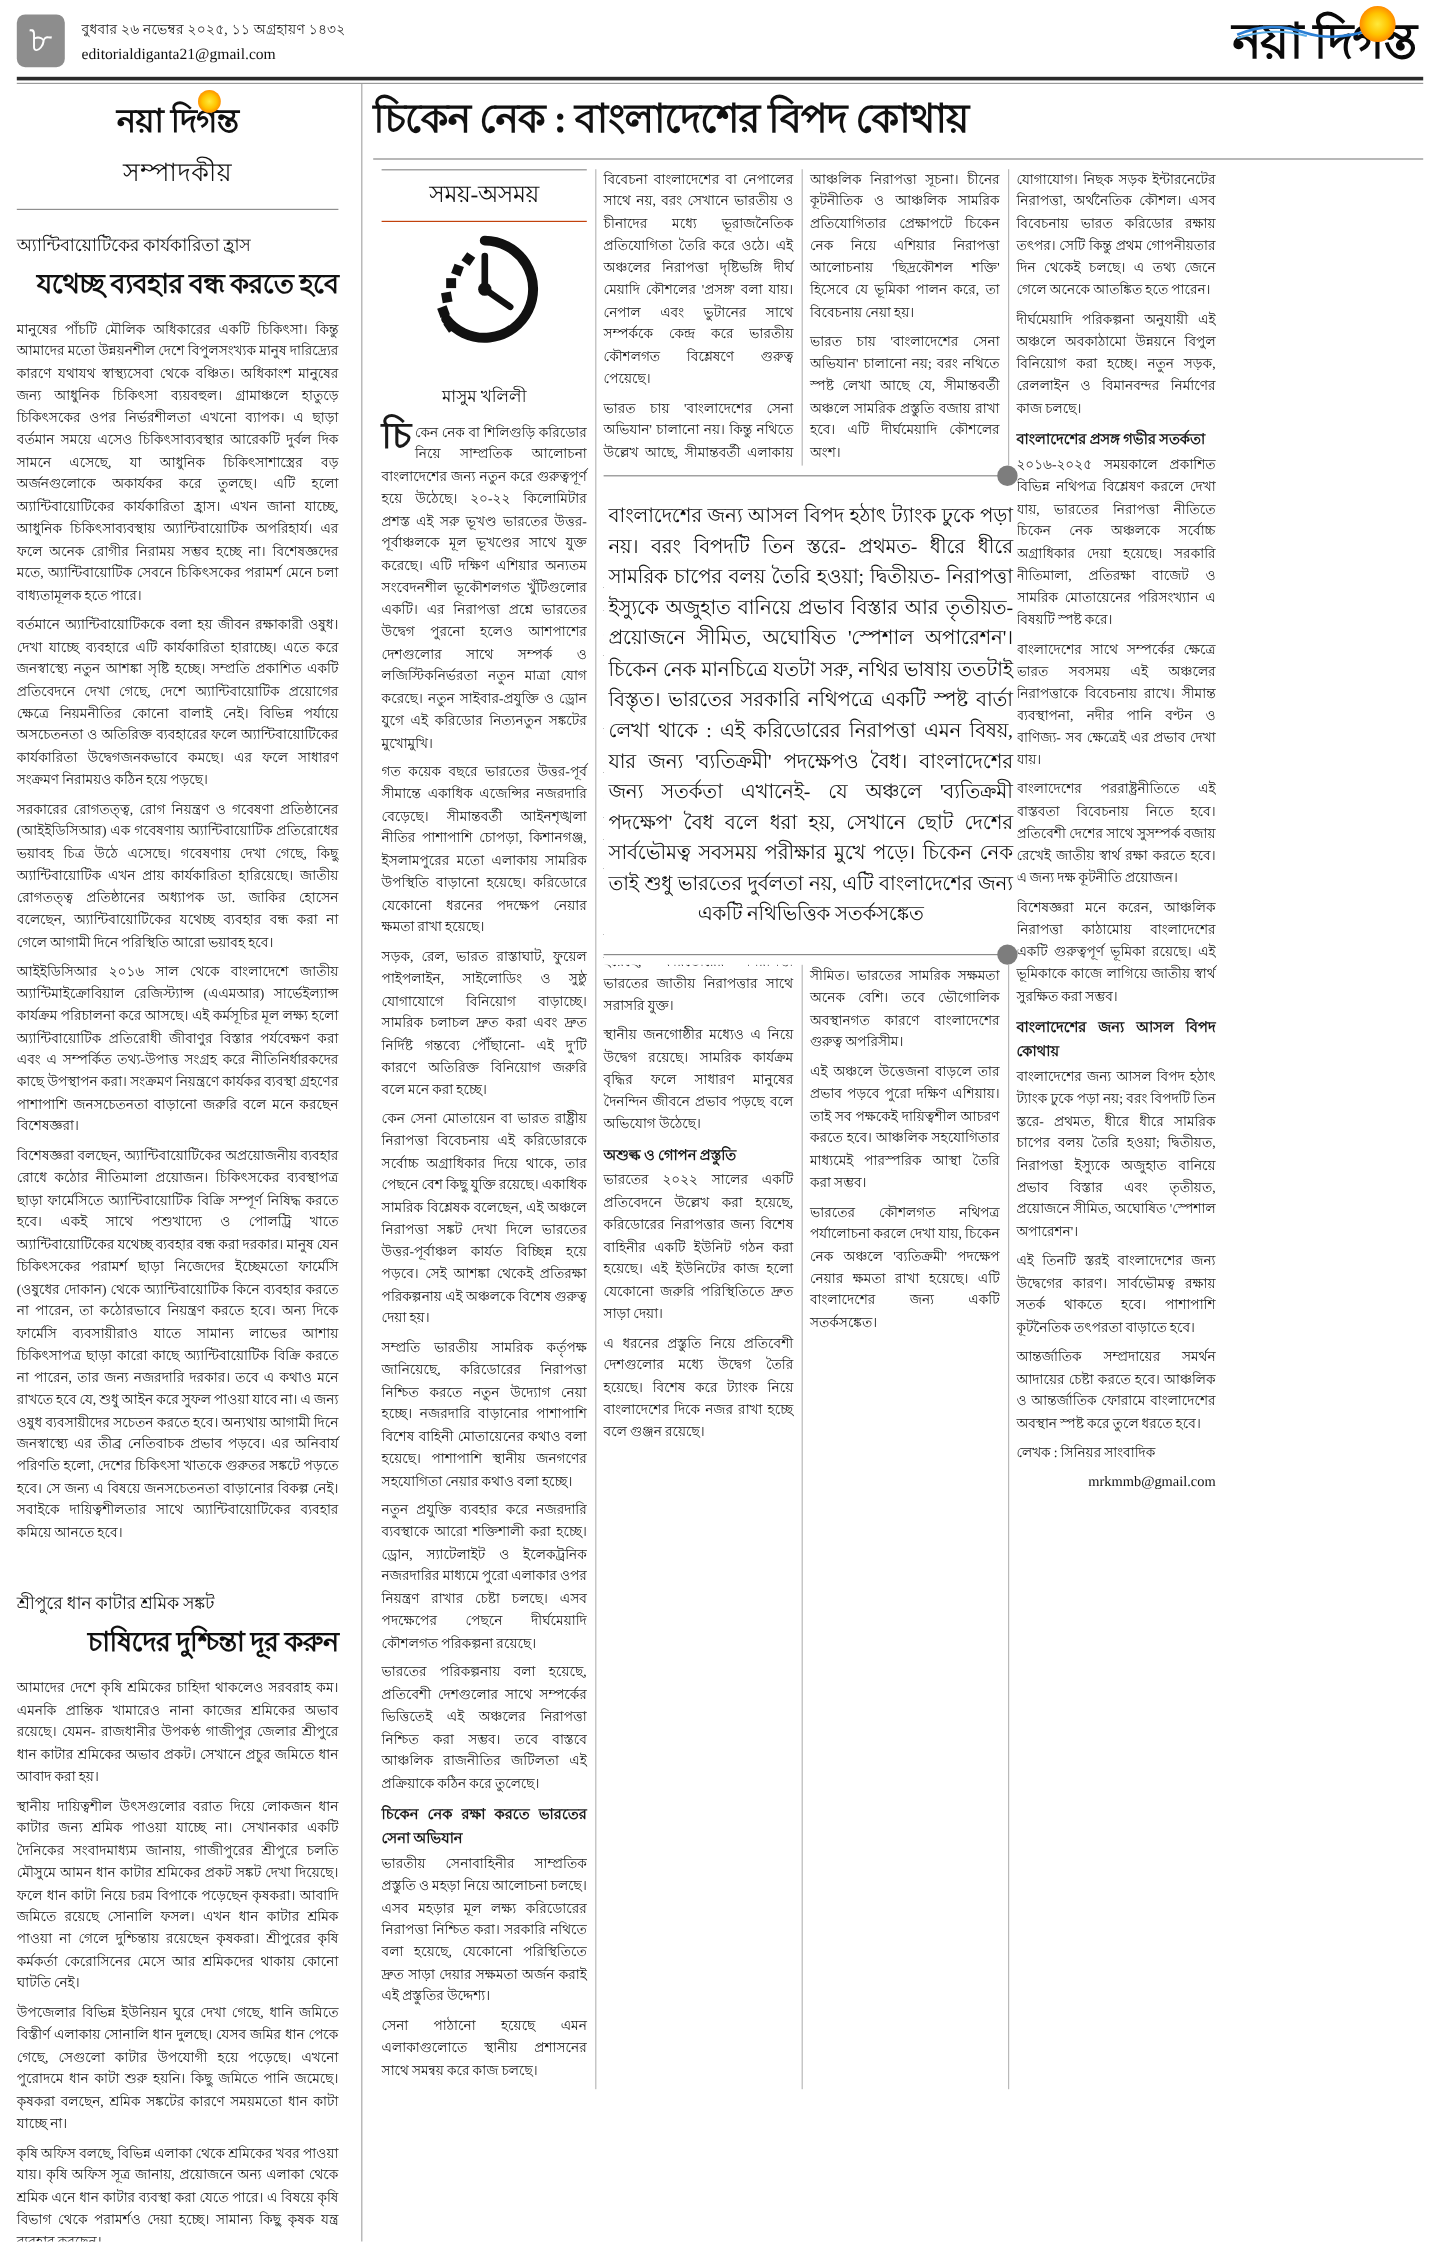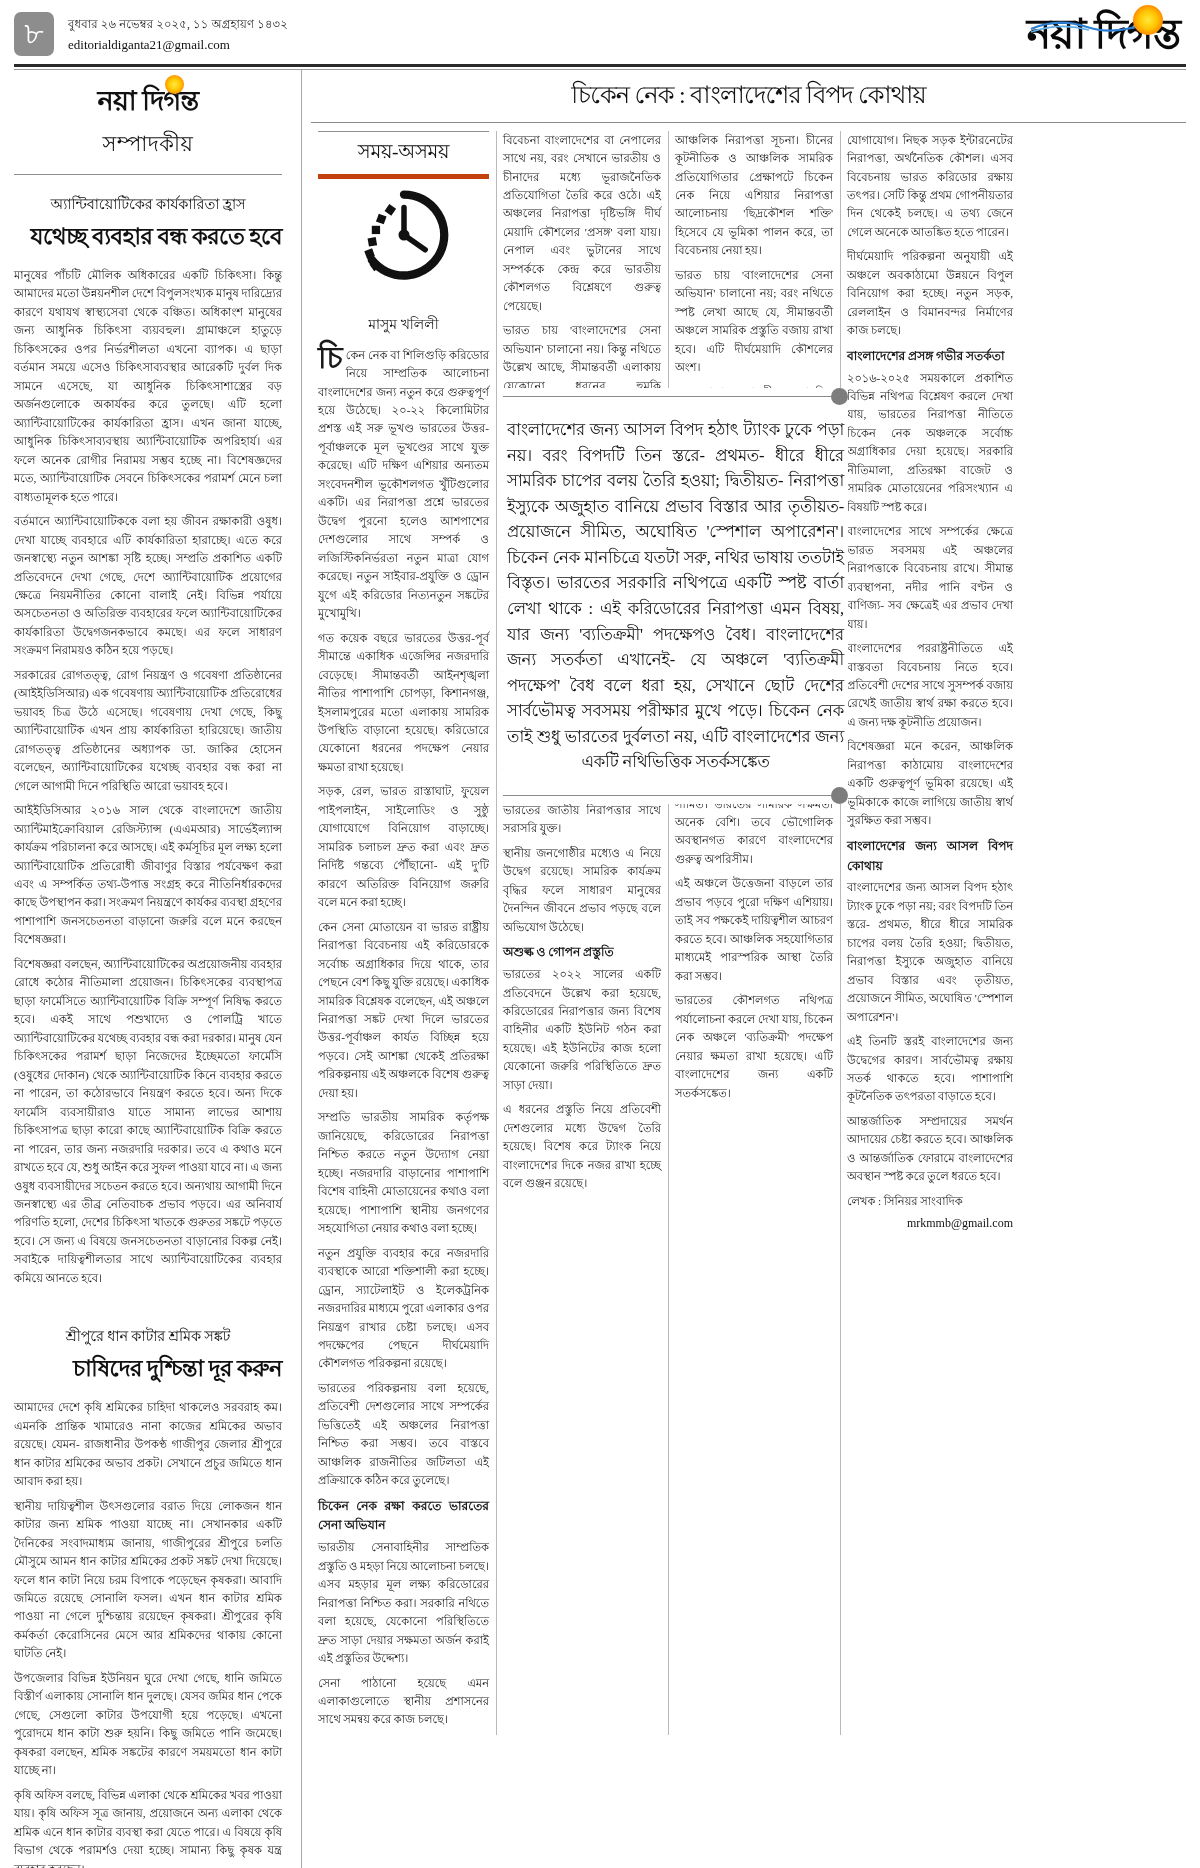--- a/index.html
+++ b/index.html
@@ -47,49 +47,49 @@
   .ed-mast { text-align:center; padding: 10px 0 5px 0; }
   .ed-mast .m { position:relative; display:inline-block; }
   .ed-mast .mt { font-size: 27px; font-weight:700; letter-spacing:-.6px; }
   .ed-mast .ms {
     position:absolute; top:-5px; left: 68px; width:19px; height:19px; border-radius:50%;
     background: radial-gradient(circle, #ffe93b 0%, #ffc400 45%, #ff8a00 75%, rgba(255,130,0,0) 100%);
   }
   .ed-sub { font-size: 21px; margin-top: 3px; letter-spacing: .5px; }
   .hr-d2 { height:1px; background:#8f8f8f; margin:6px 0 10px 0; }
 
-  .ed-kicker { font-size: 14.5px; text-align:center; margin-top: 18px; letter-spacing: -.2px;}
+  .ed-kicker { font-size: 14.5px; margin-top: 18px; letter-spacing: -.2px;}
   .ed-head   { font-size: 22.5px; font-weight:700; text-align:right; margin-top: 2px; letter-spacing:-.5px;}
 
   .bodytext {
     font-size: 11.4px; line-height: 1.62; text-align: justify;
     text-justify: inter-word; margin-top: 9px; color:#1a1a1a;
     hyphens: auto; word-spacing: -0.3px;
   }
   .bodytext p { margin-bottom: 6px; text-indent: 0; }
 
   
   .main-headline {
-    font-size: 24px; font-weight: 400; text-align:center; letter-spacing:-.8px;
+    font-size: 33px; font-weight: 700; text-align:left; letter-spacing:-.8px;
     padding: 12px 0 12px 0; line-height:1.15;
   }
   .hr-main { height:1px; background:#8a8a8a; }
 
   
   .art-cols { display:flex; margin-top: 8px; }
   .ac { padding: 0 7px; position:relative; }
   .ac + .ac::before {
     content:""; position:absolute; left:0; top:0; bottom:0; width:1px; background:#b9b9b9;
   }
   .ac1 { width: 185px; }
   .ac2 { width: 172px; }
   .ac3 { width: 172px; }
   .ac5 { width: 180px; }
 
-  .brandbox { border-top:1px solid #8f8f8f; border-bottom:5px solid #c2410c; text-align:center; padding: 5px 0; margin-bottom: 8px;}
+  .brandbox { border-top:1px solid #8f8f8f; border-bottom:1px solid #c2410c; text-align:center; padding: 5px 0; margin-bottom: 8px;}
   .brandbox .t { font-size: 19.5px; letter-spacing:-.3px; }
 
   .clock { margin: 10px auto 4px auto; width: 92px; height: 92px; display:block; }
   .byline { text-align:center; font-size: 14px; margin-bottom: 9px; margin-top: 32px; }
 
   .dropcap::first-letter {
     float:left; font-size: 30px; line-height: 0.82; padding-right: 3px; font-weight:700;
   }
 
   

